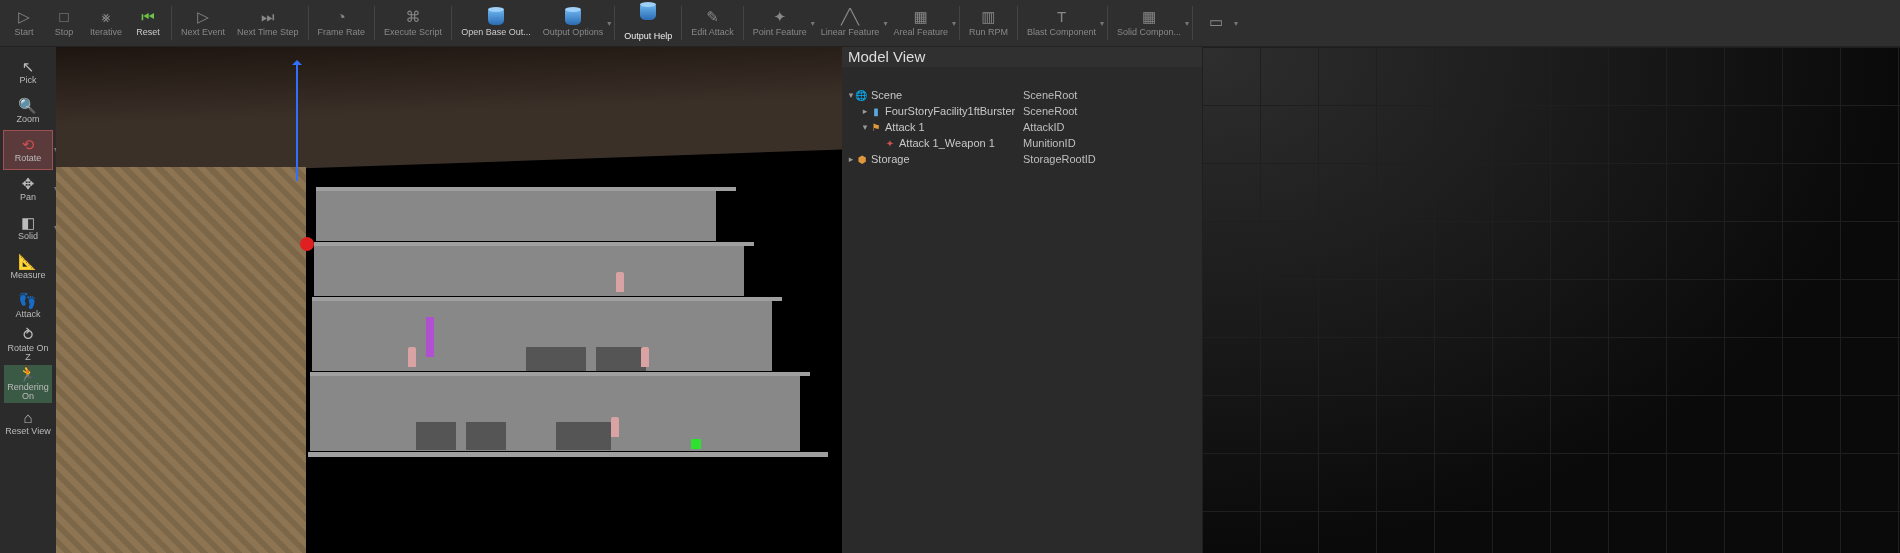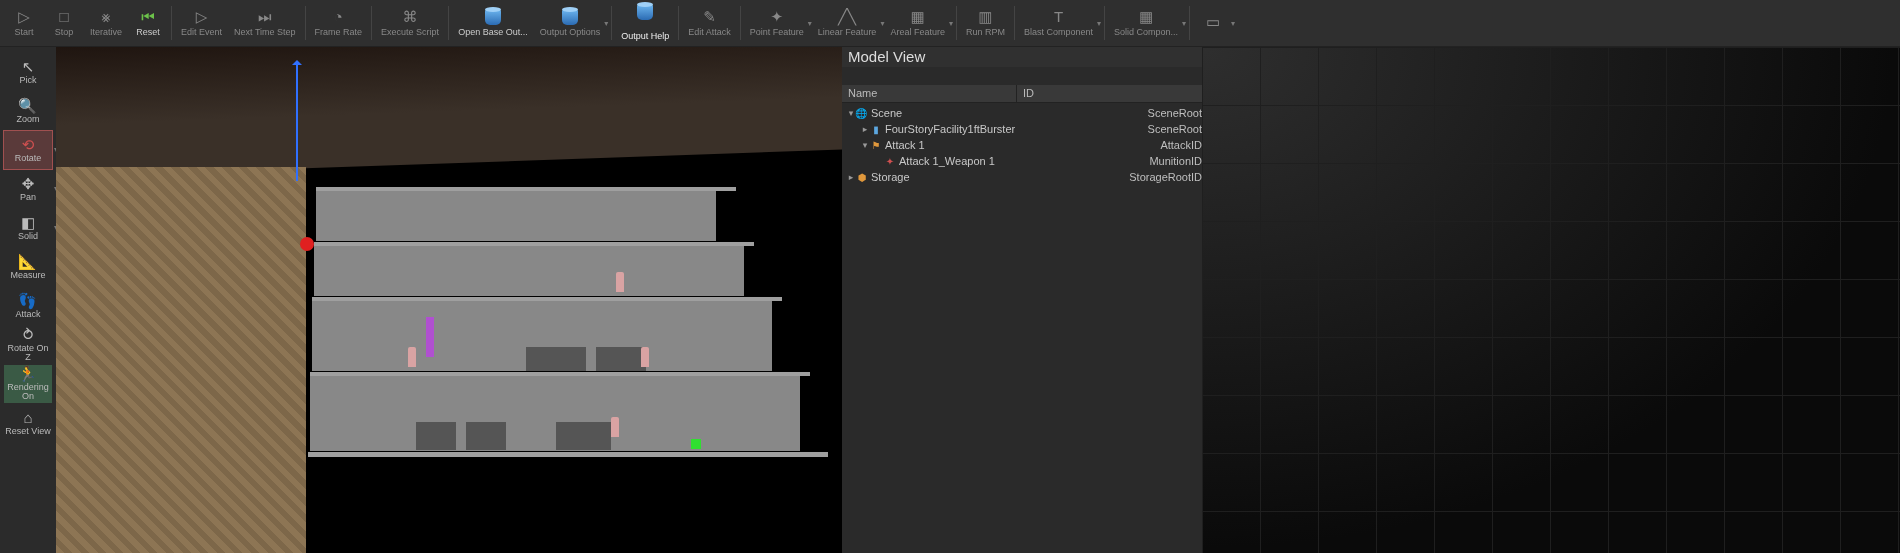--- a/index.html
+++ b/index.html
@@ -40,21 +40,21 @@
 
 .panel { position:absolute; top:47px; left:842px; width:360px; bottom:0; background:#2a2a2a; font-size:11px; color:#ccc; }
 .panel-title { height:20px; line-height:20px; padding:0 6px; color:#ddd; background:#303030; font-size:15px; }
 .grid-head { display:flex; height:18px; background:#393939; color:#bbb; font-size:11px; border-bottom:1px solid #222; }
 .grid-head .col { padding:2px 6px; }
 .col-name { width:175px; border-right:1px solid #222; }
 .col-id { flex:1; }
 .tree { padding:2px 0; }
 .tree-row { display:flex; height:16px; align-items:center; font-size:11px; color:#c8c8c8; }
 .tree-row .n { width:175px; display:flex; align-items:center; overflow:hidden; white-space:nowrap; }
-.tree-row .i { flex:1; padding-left:6px; color:#bfbfbf;text-align:right; }
+.tree-row .i { flex:1; padding-left:6px; color:#bfbfbf; }
 .tw { display:inline-block; width:10px; text-align:center; color:#999; font-size:9px; }
 .tic { width:12px; height:12px; margin-right:3px; display:inline-flex; align-items:center; justify-content:center; font-size:10px; }
 
 
 .bg-grid { position:absolute; top:47px; left:1202px; right:0; bottom:0;
   background:
    linear-gradient(#1b1b1b 1px,transparent 1px) 0 0/58px 58px,
    linear-gradient(90deg,#1b1b1b 1px,transparent 1px) 0 0/58px 58px,
    radial-gradient(ellipse at 0% 0%, rgba(60,60,60,.6),rgba(10,10,10,1) 70%);
 }
@@ -86,21 +86,21 @@
       <span class="tb-ico">⨳</span>
       <span>Iterative</span>
     </div>
   <div class="tb-btn enabled">
       <span class="tb-ico c-green">⏮</span>
       <span>Reset</span>
     </div>
   <div class="tb-sep"></div>
   <div class="tb-btn">
       <span class="tb-ico">▷</span>
-      <span>Edit Event</span>
+      <span>Next Event</span>
     </div>
   <div class="tb-btn">
       <span class="tb-ico">⏭</span>
       <span>Next Time Step</span>
     </div>
   <div class="tb-sep"></div>
   <div class="tb-btn">
       <span class="tb-ico">◔</span>
       <span>Frame Rate</span>
     </div>
@@ -249,24 +249,20 @@
   <div class="figure" style="left:585px;top:300px"></div>
   <div class="figure" style="left:555px;top:370px"></div>
   <div style="position:absolute;left:370px;top:270px;width:8px;height:40px;background:#b050d0"></div>
   <div style="position:absolute;left:635px;top:392px;width:10px;height:10px;background:#30e030"></div>
   <div class="marker" style="left:244px;top:190px"></div>
 </div>
 
 <div class="panel">
   <div class="panel-title">Model View</div>
   <div style="height:18px"></div>
-  <div class="grid-head">
-    <div class="col col-name">Name</div>
-    <div class="col col-id">ID</div>
-  </div>
   <div class="tree" id="tree">
       <div class="tree-row">
         <div class="n" style="padding-left: 4px;">
           <span class="tw">▾</span>
           <span class="tic c-orange">🌐</span>
           <span>Scene</span>
         </div>
         <div class="i">SceneRoot</div>
       </div>
       <div class="tree-row">

